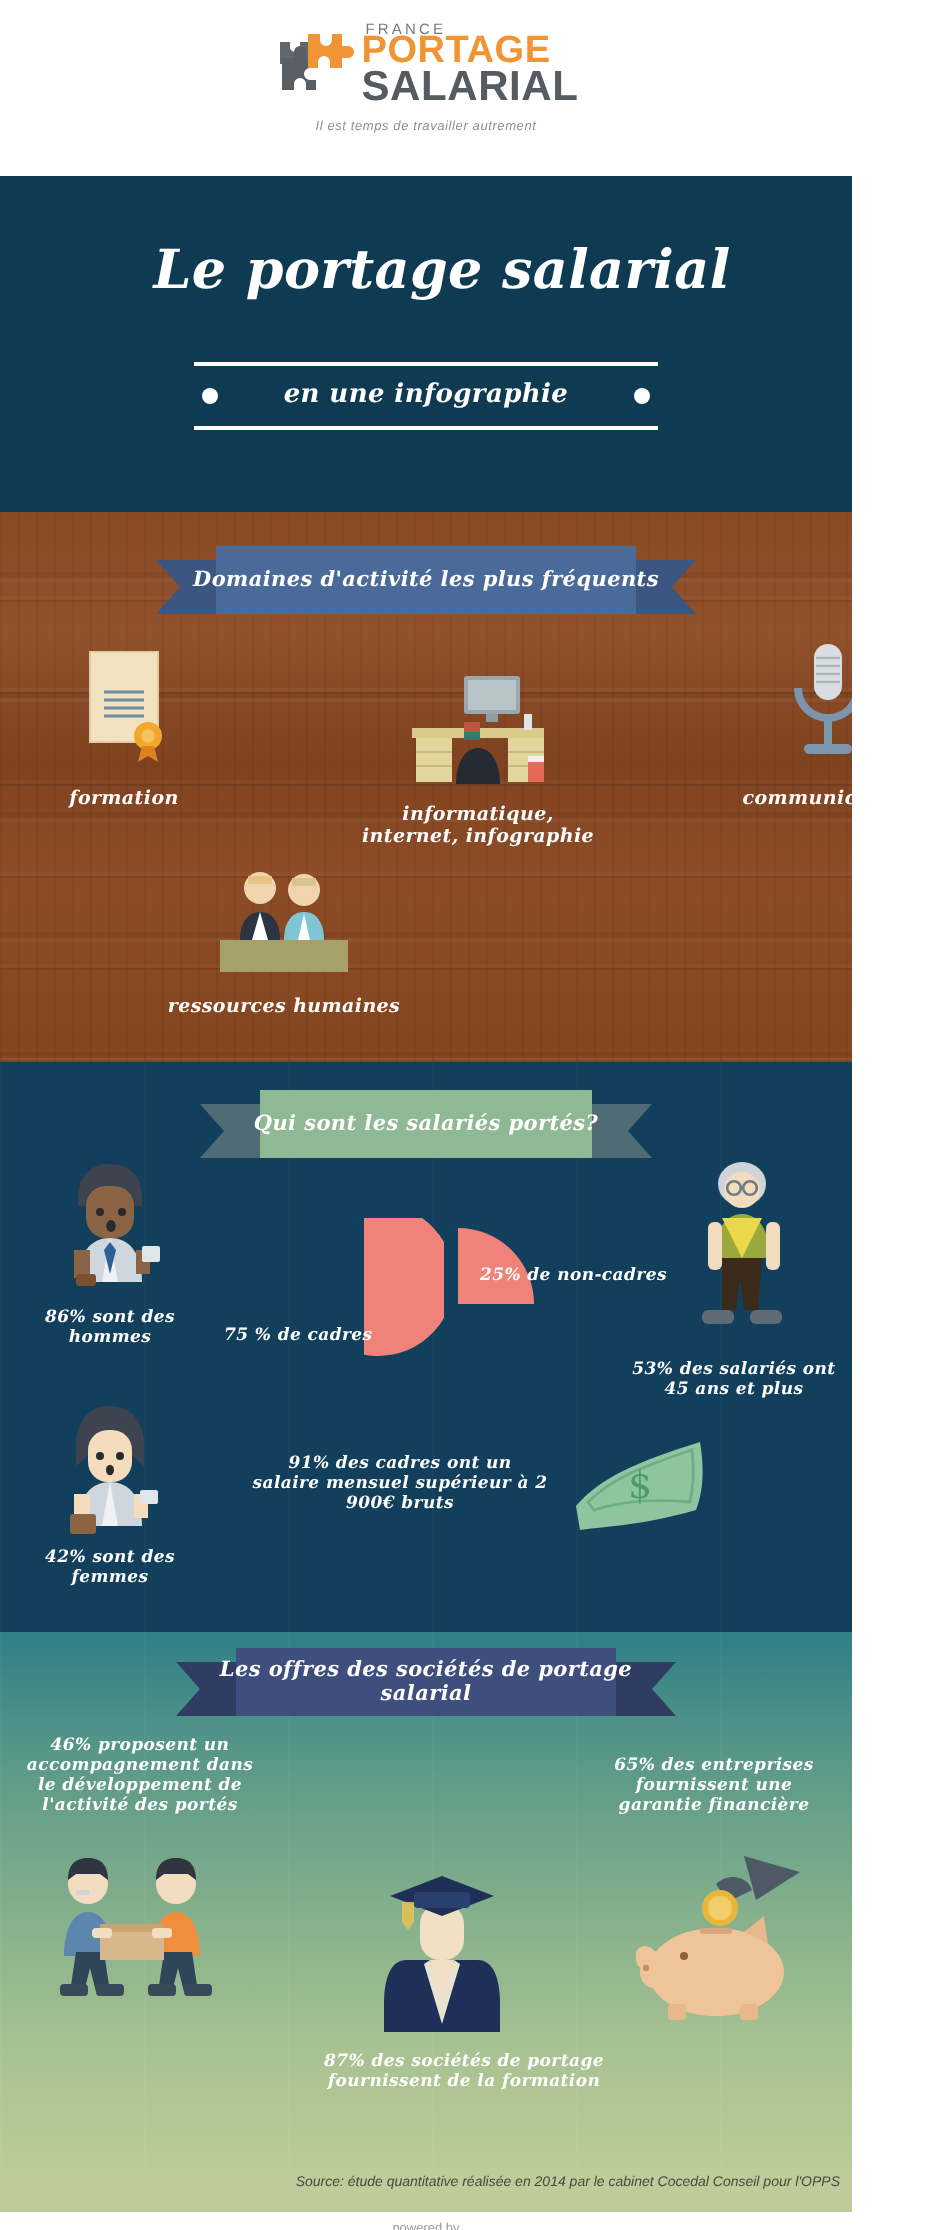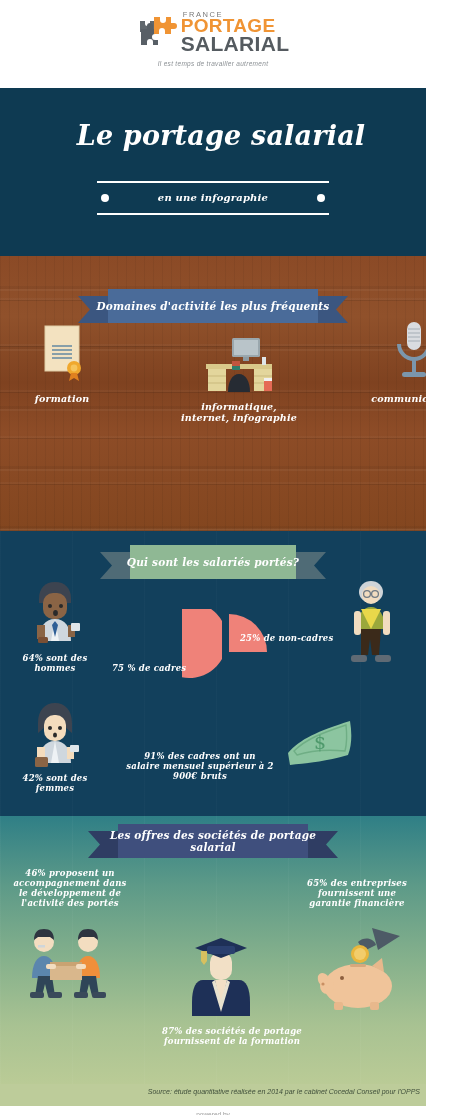--- a/index.html
+++ b/index.html
@@ -27,21 +27,21 @@
            margin-top:7px;letter-spacing:.3px;}
 
   
   .band-title{background:#0e3a52;height:168px;position:relative;}
   .main-title{position:absolute;left:0;right:0;top:32px;font-size:27px;color:#fff;padding-left:16px;}
   .sub-wrap{position:absolute;left:97px;right:97px;top:93px;}
   .rule{height:2px;background:#fff;}
   .sub-mid{position:relative;height:30px;display:flex;align-items:center;justify-content:center;}
   .dot{position:absolute;top:11px;width:8px;height:8px;border-radius:50%;background:#fff;}
   .dot.l{left:4px;} .dot.r{right:4px;}
-  .subtitle{font-size:10px;color:#fff;}
+  .subtitle{font-size:13px;color:#fff;}
 
   
   .ribbon{position:absolute;height:34px;display:flex;align-items:center;justify-content:center;}
   .ribbon .body{position:absolute;left:30px;right:30px;top:0;bottom:0;}
   .ribbon .wing{position:absolute;top:7px;width:34px;height:27px;}
   .ribbon .wing.l{left:0;}
   .ribbon .wing.r{right:0;}
   .ribbon .rtext{position:relative;z-index:3;font-size:10.5px;color:#fff;padding:0 6px;}
 
   
@@ -122,21 +122,21 @@
         <span class="dot l"></span>
         <span class="subtitle script">en une infographie</span>
         <span class="dot r"></span>
       </div>
       <div class="rule"></div>
     </div>
   </div>
 
   <div class="band-wood">
 
-    <div class="ribbon" style="left:78px;right:78px;top:17px;margin-top:16px;">
+    <div class="ribbon" style="left:78px;right:78px;top:17px;">
       <span class="wing l">
         <svg width="34" height="27" viewBox="0 0 34 27">
             <path d="M0 0h34v27H0l12-13.5z" fill="#3b5680"></path>
           </svg>
       </span>
       <span class="wing r">
         <svg width="34" height="27" viewBox="0 0 34 27">
             <path d="M34 0H0v27h34L22 13.5z" fill="#3b5680"></path>
           </svg>
       </span>
@@ -199,20 +199,36 @@
               <line x1="19" y1="21" x2="31" y2="21"></line>
           </g>
           <path d="M10 24a15 15 0 0 0 30 0" fill="none" stroke="#7b96ac" stroke-width="4"></path>
           <rect x="23" y="38" width="4" height="14" fill="#7b96ac"></rect>
           <rect x="13" y="52" width="24" height="5" rx="2.5" fill="#7b96ac"></rect>
         </svg>
       </span>
       <div class="wood-label script">communication</div>
     </div>
 
+    <div class="wood-item" style="left:82px;top:178px;width:120px;">
+      <span>
+        <svg width="76" height="56" viewBox="0 0 76 56">
+          <circle cx="26" cy="10" r="8" fill="#f0d4ae"></circle>
+          <path d="M20 4h12v4H20z" fill="#e8c289"></path>
+          <path d="M16 36c0-9 4-14 10-14s10 5 10 14z" fill="#2a3442"></path>
+          <path d="M26 22l4 14h-8z" fill="#fff"></path>
+          <circle cx="48" cy="11" r="8" fill="#f0d4ae"></circle>
+          <path d="M42 5h12v4H42z" fill="#d9c48e"></path>
+          <path d="M38 36c0-9 4-14 10-14s10 5 10 14z" fill="#7fc6d4"></path>
+          <path d="M48 23l3 13h-6z" fill="#fff"></path>
+          <rect x="6" y="36" width="64" height="16" fill="#a6a06a"></rect>
+        </svg>
+      </span>
+      <div class="wood-label script">ressources humaines</div>
+    </div>
 
   </div>
 
   <div class="band-teal">
 
     <div class="ribbon" style="left:100px;right:100px;top:14px;">
       <span class="wing l">
         <svg width="34" height="27" viewBox="0 0 34 27">
             <path d="M0 0h34v27H0l12-13.5z" fill="#4f6b76"></path>
           </svg>
@@ -236,21 +252,21 @@
           <ellipse cx="30.5" cy="34" rx="2.4" ry="3" fill="#2a2a2a"></ellipse>
           <path d="M14 62c0-14 6-22 16-22s16 8 16 22z" fill="#cfd7de"></path>
           <path d="M30 40l4 22h-8z" fill="#eef2f5"></path>
           <path d="M30 42l3 4-3 12-3-12z" fill="#2f5f96"></path>
           <rect x="12" y="46" width="8" height="14" fill="#8a6445"></rect>
           <rect x="43" y="46" width="7" height="12" fill="#8a6445"></rect>
           <rect x="46" y="44" width="9" height="8" rx="1" fill="#dfe6ea"></rect>
           <rect x="13" y="58" width="10" height="6" rx="1.5" fill="#7a4f34"></rect>
         </svg>
       </span>
-      <div class="stat-text script">64% sont des hommes</div>
+      <div class="stat-text script">86% sont des hommes</div>
     </div>
 
     <div class="stat" style="left:8px;top:168px;width:94px;text-align:center;">
       <span>
         <svg width="60" height="70" viewBox="0 0 60 70">
           <path d="M13 24c0-13 7-20 17-20s17 7 17 20v10l-7-6H20l-7 6z" fill="#3d4450"></path>
           <rect x="19" y="16" width="22" height="26" rx="10" fill="#f4dcbd"></rect>
           <circle cx="25" cy="29" r="2" fill="#2a2a2a"></circle>
             <circle cx="35" cy="29" r="2" fill="#2a2a2a"></circle>
           <ellipse cx="30" cy="36" rx="2" ry="2.6" fill="#2a2a2a"></ellipse>
@@ -274,32 +290,33 @@
           <circle cx="40" cy="15" r="3.4" fill="none" stroke="#6f7a84" stroke-width="1.3"></circle>
           <path d="M22 50c0-14 6-22 14-22s14 8 14 22z" fill="#9aa83c"></path>
           <path d="M26 30l10 20 10-20z" fill="#e9d84a"></path>
           <rect x="19" y="32" width="7" height="24" rx="3" fill="#f1dcc0"></rect>
           <rect x="48" y="32" width="7" height="24" rx="3" fill="#f1dcc0"></rect>
           <path d="M26 50h20l-2 26h-7l-2-16-2 16h-7z" fill="#3b2a1a"></path>
           <rect x="16" y="76" width="16" height="7" rx="3" fill="#5f6a74"></rect>
           <rect x="40" y="76" width="16" height="7" rx="3" fill="#5f6a74"></rect>
         </svg>
       </span>
+      <div class="stat-text script">53% des salariés ont 45 ans et plus</div>
     </div>
 
     <div class="pie-wrap" style="position:absolute;left:182px;top:78px;width:92px;height:92px;">
       <svg width="92" height="92" viewBox="0 0 92 92">
         <path d="M40 50 A38 38 0 1 1 40 12 L40 50 Z" fill="#ef8279"></path>
         <path d="M40 12 A38 38 0 0 1 78 50 L40 50 Z" fill="#ef8279" transform="translate(7,-7)"></path>
       </svg>
     </div>
     <div class="stat-text script" style="position:absolute;left:240px;top:66px;width:130px;text-align:left;margin-top:36px;">25% de non-cadres</div>
     <div class="stat-text script" style="position:absolute;left:112px;top:132px;width:90px;text-align:left;">75 % de cadres</div>
 
-    <div class="stat" style="left:126px;top:196px;width:148px;margin-top:24px;">
+    <div class="stat" style="left:126px;top:196px;width:148px;">
       <div class="stat-text script">91% des cadres ont un salaire mensuel supérieur à 2 900€ bruts</div>
     </div>
     <span style="position:absolute;left:284px;top:182px;">
       <svg width="72" height="56" viewBox="0 0 72 56">
         <path d="M4 40C16 26 34 18 66 8c2 12 2 24-2 34C36 50 20 50 6 52z" fill="#8cc5a0"></path>
         <path d="M10 38C22 26 38 20 62 12c1 9 1 18-1 26-22-2-36 0-48 4z" fill="none" stroke="#6fae85" stroke-width="1.4"></path>
         <text x="30" y="36" font-family="DejaVu Serif, serif" font-size="19" fill="#4f9a6c">$</text>
       </svg>
     </span>
   </div>

